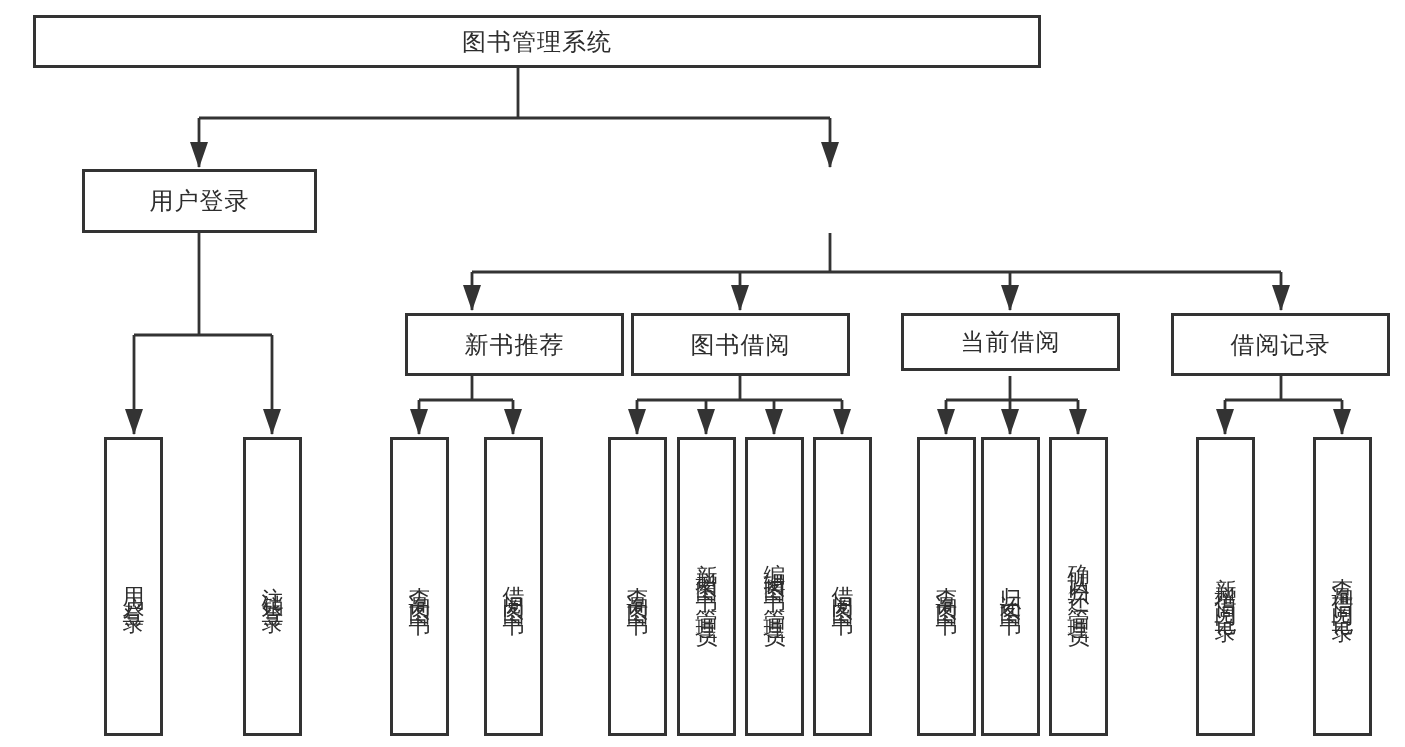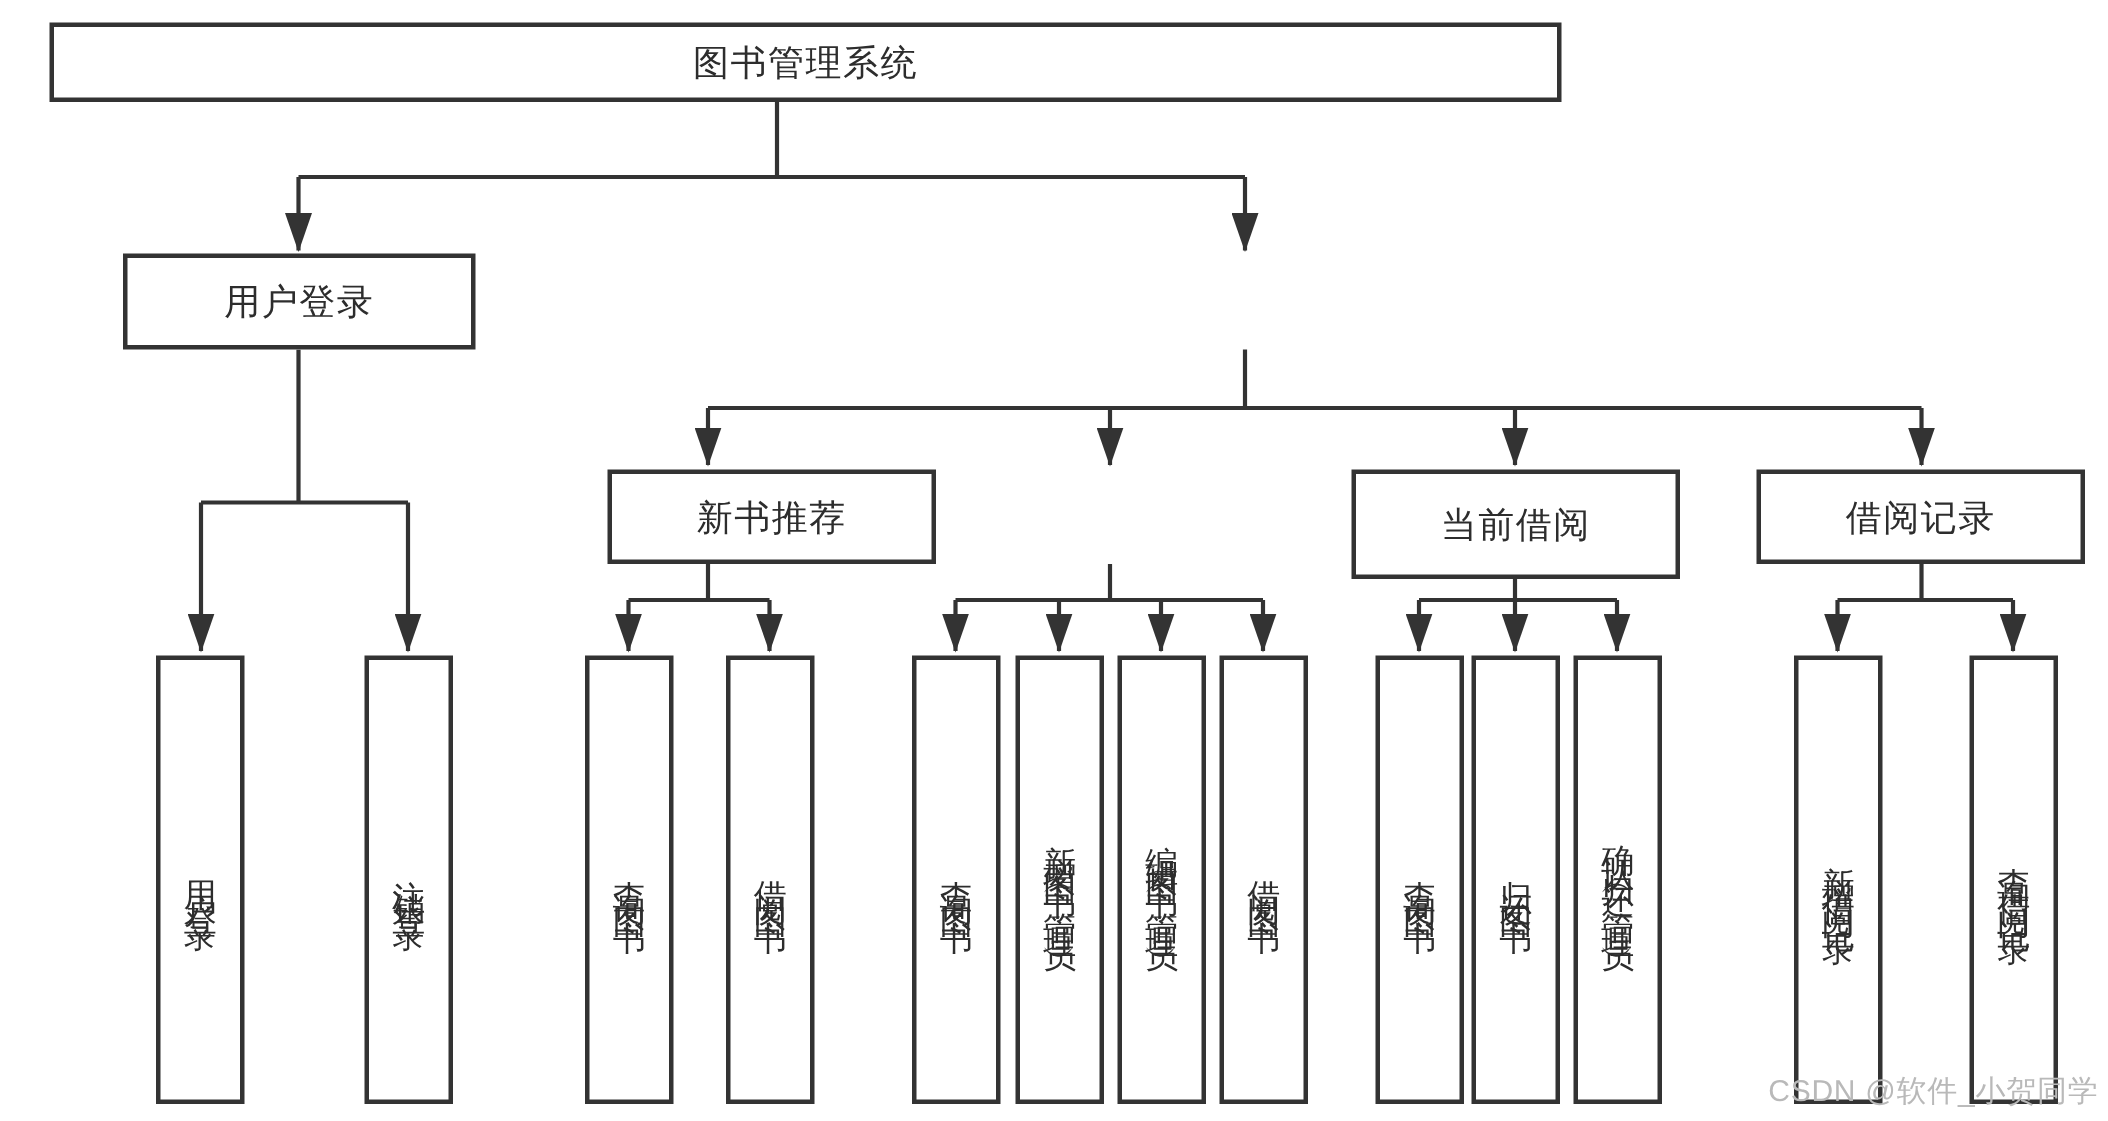--- a/index.html
+++ b/index.html
@@ -121,21 +121,24 @@
     <span class="hlabel">图书管理系统</span>
   </div>
 
   <div class="node" style="left:82px; top:169px; width:235px; height:64px;">
     <span class="hlabel">用户登录</span>
   </div>
 
   <div class="node" style="left:363px; top:313px; width:219px; height:63px;margin-left:42px;">
     <span class="hlabel">新书推荐</span>
   </div>
-  <div class="node" style="left:901px; top:313px; width:219px; height:73px;">
+  <div class="node" style="left:631px; top:313px; width:219px; height:63px;">
+    <span class="hlabel">图书借阅</span>
+  </div>
+  <div class="node" style="left:901px; top:313px; width:219px; height:58px;">
     <span class="hlabel">当前借阅</span>
   </div>
   <div class="node" style="left:1171px; top:313px; width:219px; height:63px;">
     <span class="hlabel">借阅记录</span>
   </div>
 
   <div class="node" style="left:104px; top:437px; width:59px; height:299px;">
     <span class="vlabel">用户登录</span>
   </div>
   <div class="node" style="left:243px; top:437px; width:59px; height:299px;">
@@ -172,15 +175,14 @@
     <span class="vlabel">确认归还（管理员）</span>
   </div>
 
   <div class="node" style="left:1196px; top:437px; width:59px; height:299px;">
     <span class="vlabel">新增借阅记录</span>
   </div>
   <div class="node" style="left:1313px; top:437px; width:59px; height:299px;">
     <span class="vlabel">查询借阅记录</span>
   </div>
 
-  <div class="watermark">CSDN @软件_小贺同学</div>
 
 </div>
 
 </body></html>

